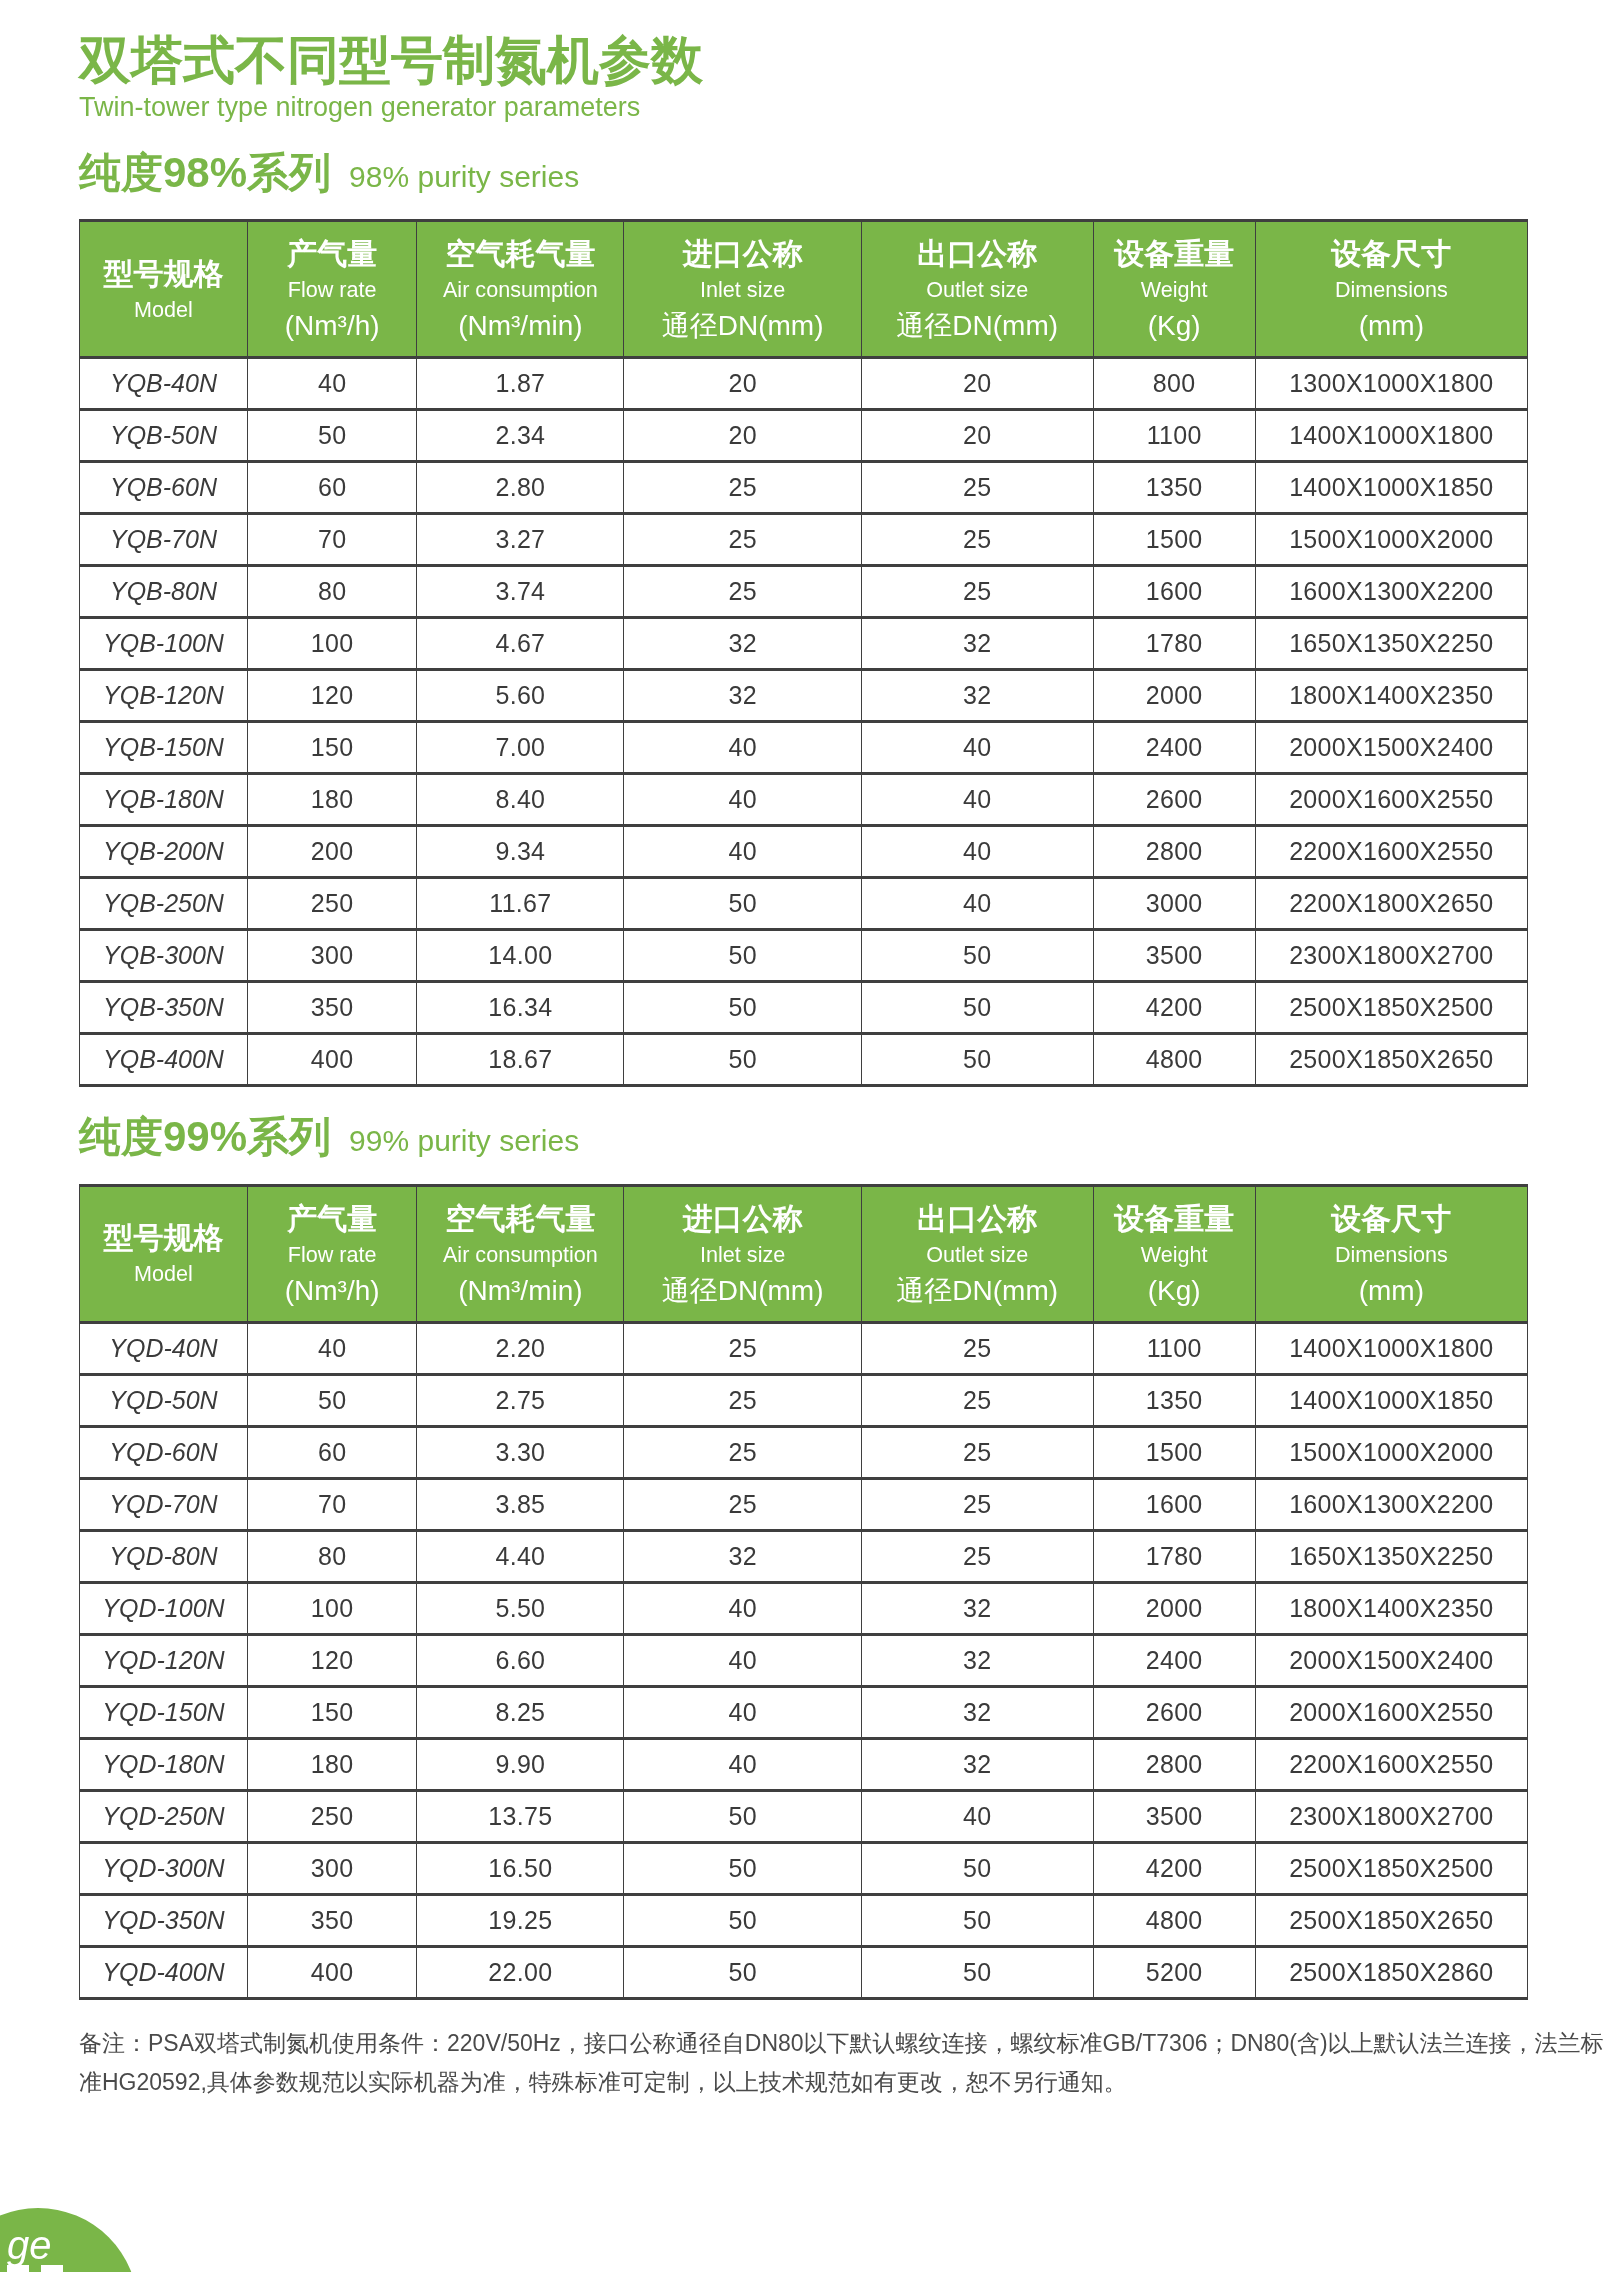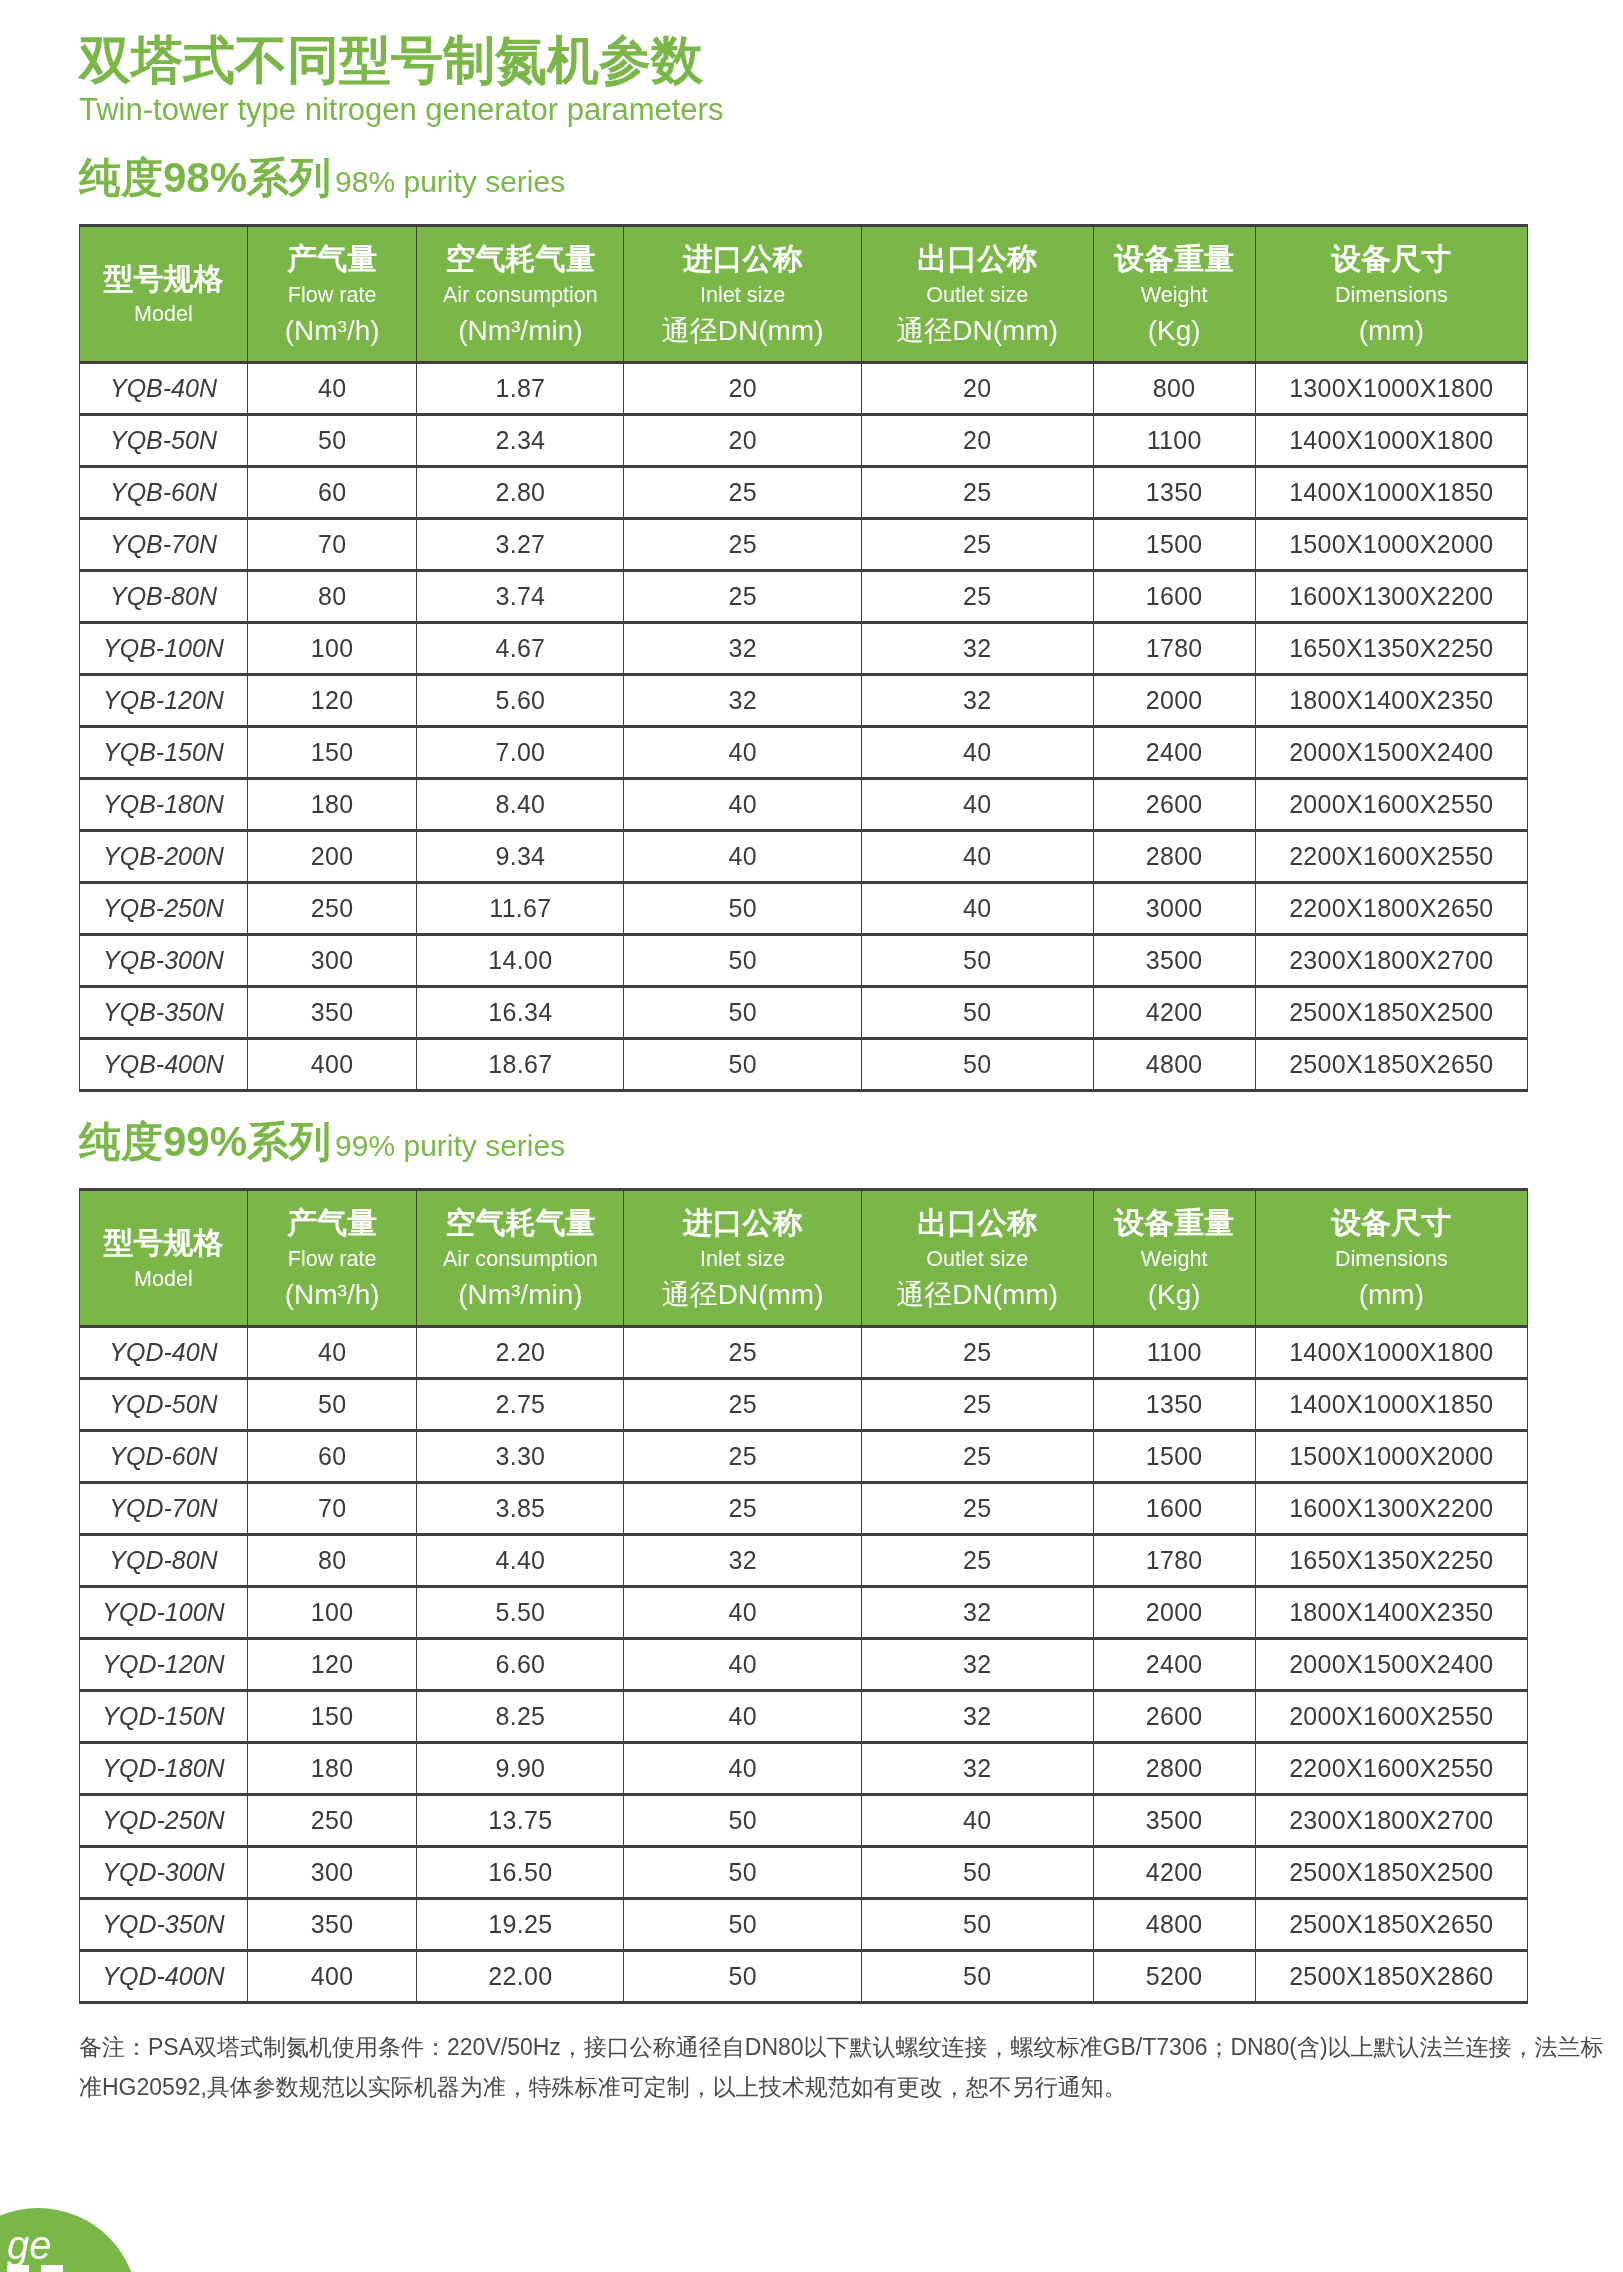--- a/index.html
+++ b/index.html
@@ -11,25 +11,25 @@
     font-family:"Liberation Sans","DejaVu Sans",sans-serif;
     color:#333;
   }
   .content{padding:31px 96px 0 79px;}
 
   .title-cn{
     font-size:52px;font-weight:700;color:#7ab648;
     line-height:1.12;margin:0;
   }
   .title-en{
-    font-size:31px;font-weight:400;color:#7ab648;
+    font-size:27px;font-weight:400;color:#7ab648;
     line-height:1.15;margin-top:3.2px;
   }
   .series-heading{
-    display:flex;align-items:baseline;gap:4px;
+    display:flex;align-items:baseline;gap:18px;
     margin-top:21.6px;margin-bottom:18.4px;
   }
   .series-heading .cn{font-size:42px;font-weight:700;color:#7ab648;}
   .series-heading .en{font-size:30px;font-weight:400;color:#7ab648;}
   .series-heading.second{margin-top:22px;}
 
   table.spec{
     width:100%;
     border-collapse:collapse;
     table-layout:fixed;

